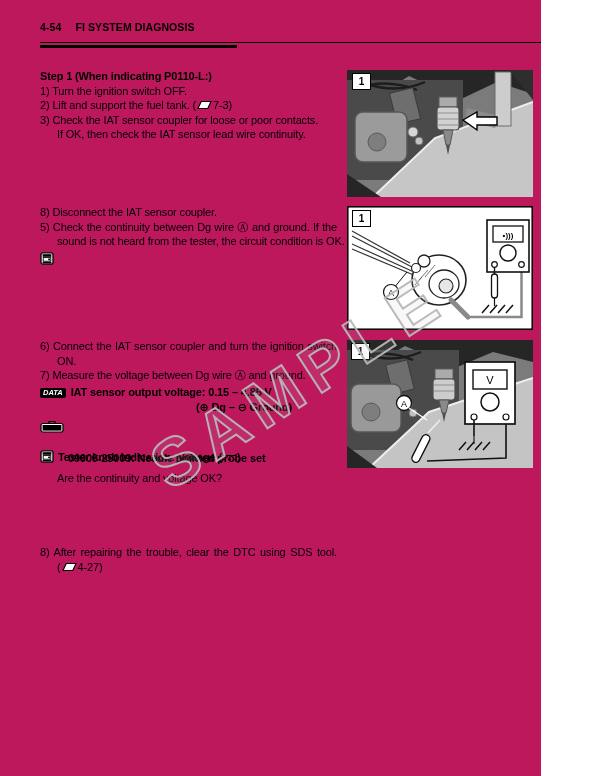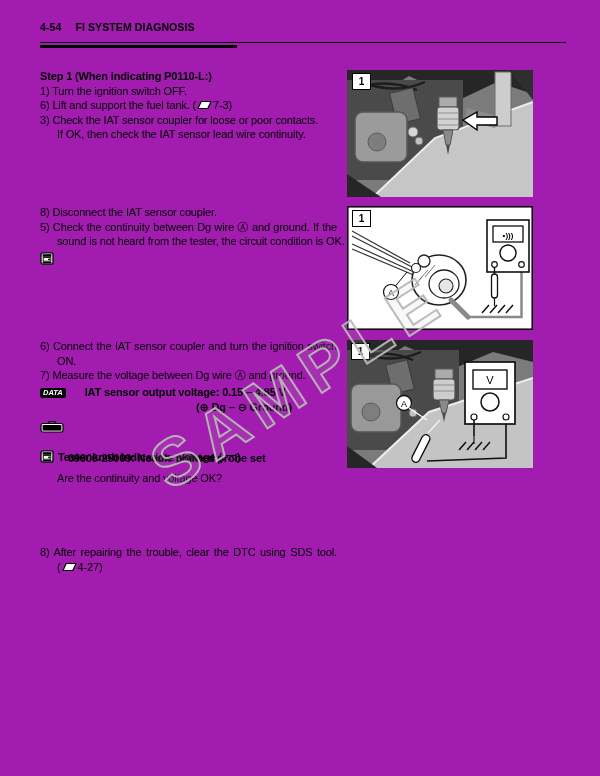--- a/index.html
+++ b/index.html
@@ -1,31 +1,31 @@
 <!DOCTYPE html>
 <html><head>
 <meta charset="utf-8">
 <style>
   html,body{margin:0;padding:0;background:#fff;}
-  .page{position:relative;width:600px;height:776px;background:#a21caf;overflow:hidden;
+  .page{position:relative;width:541px;height:776px;background:#be185d;overflow:hidden;
         font-family:"Liberation Sans","DejaVu Sans",sans-serif;color:#000;}
   
   .hdr{position:absolute;left:40px;top:21px;font-size:10.5px;font-weight:bold;letter-spacing:0.1px;}
   .hdr .title{margin-left:14px;}
   .rule-thin{position:absolute;left:40px;top:41.5px;width:526px;height:1.6px;background:#000;}
   .rule-thick{position:absolute;left:40px;top:44.6px;width:197px;height:3.4px;background:#000;}
   
   .textcol{position:absolute;left:40px;top:0;width:297px;z-index:2;}
   .line{position:absolute;left:0;width:297px;font-size:11px;line-height:13.6px;letter-spacing:-0.15px;white-space:nowrap;}
   .b{font-weight:bold;}
   .jl{text-align:justify;text-align-last:justify;}
   .ind{padding-left:17px;width:280px;}
   
   .data-badge{display:inline-block;background:#000;color:#fff;font-size:7.5px;font-weight:bold;
-              font-style:italic;line-height:10px;padding:0 3px;border-radius:2px;vertical-align:1px;margin-right:19px;letter-spacing:0;}
+              font-style:italic;line-height:10px;padding:0 3px;border-radius:2px;vertical-align:1px;margin-right:5px;letter-spacing:0;}
   .icon-svg{vertical-align:-2px;margin-right:4px;}
   .ref-svg{vertical-align:-1px;margin:0 1px;}
   .dc{display:inline-block;width:13px;height:9px;position:relative;margin:0 1px;vertical-align:-1px;}
   .dc::before{content:"";position:absolute;left:0;right:0;top:1.5px;border-top:1.8px solid #000;}
   .dc::after{content:"";position:absolute;left:0;right:0;top:6px;border-top:1.8px dashed #000;}
   
   .rtable{position:absolute;left:0;top:0;border-collapse:collapse;width:296px;}
   .rtable td{border:1.3px solid #000;font-size:11px;letter-spacing:-0.1px;padding:1px 5px;vertical-align:middle;}
   .rtable td.ans{width:50px;text-align:center;padding:1px 2px;}
   .rtable tr.r1{height:17px;}
@@ -53,21 +53,21 @@
     <span>4-54</span><span class="title">FI SYSTEM DIAGNOSIS</span>
   </div>
   <div class="rule-thin"></div>
   <div class="rule-thick"></div>
 
   <div class="textcol">
 
     <div class="line b" style="top:69.5px">Step 1 (When indicating P0110-L:)</div>
     <div class="line" style="top:84.5px">1) Turn the ignition switch OFF.</div>
     <div class="line" style="top:99px">
-      <span>6) Lift and support the fuel tank. (</span><svg class="ref-svg" width="15" height="11" viewBox="0 0 15 11">
+      <span>2) Lift and support the fuel tank. (</span><svg class="ref-svg" width="15" height="11" viewBox="0 0 15 11">
           <path d="M1 9.5 L4.2 2.5 H14 L10.8 9.5 Z" fill="#fff" stroke="#000" stroke-width="1.2"></path>
         </svg><span>7-3)</span>
     </div>
     <div class="line" style="top:113.5px">3) Check the IAT sensor coupler for loose or poor contacts.</div>
     <div class="line ind" style="top:128px">If OK, then check the IAT sensor lead wire continuity.</div>
 
     <div class="line" style="top:206px">8) Disconnect the IAT sensor coupler.</div>
     <div class="line jl" style="top:220.5px">5) Check the continuity between Dg wire Ⓐ and ground. If the</div>
     <div class="line ind jl" style="top:235px">sound is not heard from the tester, the circuit condition is OK.</div>
     <div class="line b" style="top:252px">

